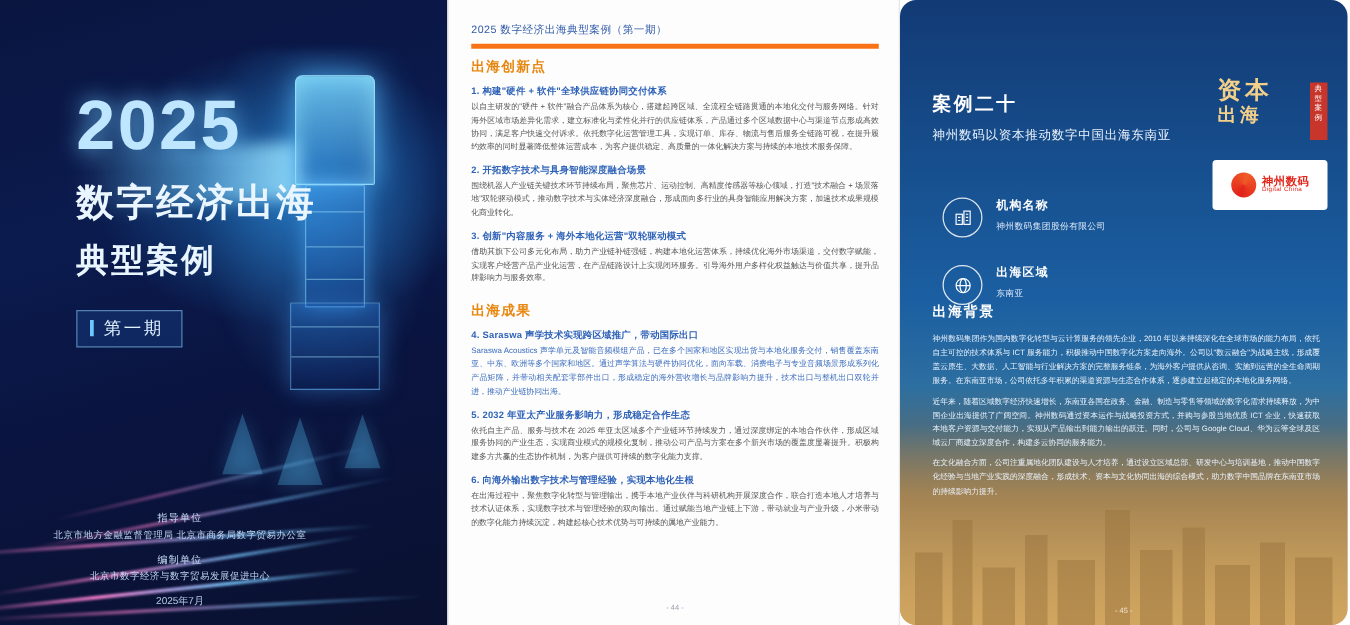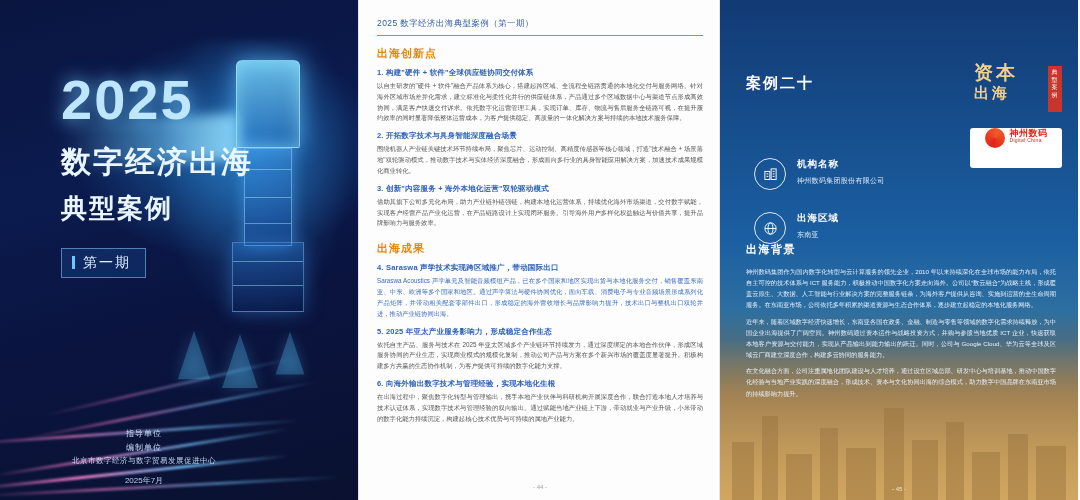--- a/index.html
+++ b/index.html
@@ -85,40 +85,41 @@
   .cf-date{font-size:8px;opacity:.85;margin-top:0;}
 
   
   .mid{
     position:relative;width:362px;height:500px;background:#fdfdfd;
     border-left:1px solid #e6e6e6;border-right:1px solid #e6e6e6;
     padding:0;box-sizing:border-box;
   }
   .mid-head{
     position:absolute;left:18px;top:18px;right:16px;
-    font-size:8.5px;color:#2f5aa8;padding-bottom:5px;border-bottom:1px solid #f97316;
+    font-size:8.5px;color:#2f5aa8;padding-bottom:5px;border-bottom:4px solid #f97316;
     letter-spacing:.4px;
   }
   .mid-body{position:absolute;left:18px;top:46px;right:16px;}
   .sec-h{
     color:#e8870f;font-size:11px;font-weight:bold;letter-spacing:1px;margin:0 0 6px 0;
   }
   .sec-h.second{margin-top:12px;}
   .para-h{color:#2f63b8;font-size:7.5px;font-weight:bold;margin:7px 0 3px 0;letter-spacing:.2px;}
   .para{
     color:#555;font-size:6.3px;line-height:1.72;text-align:justify;margin:0 0 4px 0;
   }
   .para.blue{color:#3a6cbf;}
   .mid-foot{position:absolute;left:0;bottom:10px;width:362px;text-align:center;font-size:6px;color:#9aa2ad;}
 
   
   .right{
     position:relative;width:358px;height:500px;overflow:hidden;
     background:linear-gradient(180deg,#123a74 0%,#17508f 28%,#1b5fa2 48%,#2d6fa0 62%,#7d6a4e 80%,#c09a5e 100%);
     color:#fff;
+    border-radius:13px;
   }
   .right .city{
     position:absolute;left:0;bottom:0;width:358px;height:160px;
     background:linear-gradient(180deg,rgba(180,140,80,0) 0%, rgba(196,152,86,.55) 35%, rgba(212,168,96,.85) 100%);
   }
   .right .city b{
     position:absolute;bottom:0;display:block;background:rgba(150,112,60,.45);
   }
   .case-title{position:absolute;left:26px;top:74px;}
   .case-no{font-size:15px;font-weight:bold;letter-spacing:2px;color:#ffffff;}
@@ -127,21 +128,21 @@
     position:absolute;right:18px;top:62px;width:86px;text-align:left;
   }
   .badge .b1{font-size:19px;font-weight:bold;color:#f3d08a;letter-spacing:3px;line-height:1.15;}
   .badge .b2{font-size:15px;font-weight:bold;color:#f3d08a;letter-spacing:3px;line-height:1.15;}
   .badge .bstamp{
     position:absolute;right:-2px;top:4px;width:14px;height:46px;background:#c8352b;color:#fff;
     font-size:6px;line-height:1.25;text-align:center;padding:3px 1px;box-sizing:border-box;letter-spacing:1px;
   }
   .logo-box{
     position:absolute;right:16px;top:128px;width:92px;height:40px;background:#fff;border-radius:3px;
-    display:flex;justify-content:center;
+    display:flex;align-items:center;justify-content:center;
   }
   .logo-mark{width:20px;height:20px;border-radius:50%;
     background:conic-gradient(from 200deg,#e2231a,#f05a28,#e2231a);margin-right:5px;}
   .logo-txt{line-height:1.15;}
   .logo-cn{font-size:9px;font-weight:bold;color:#e2231a;letter-spacing:.5px;}
   .logo-en{font-size:5px;color:#e2231a;letter-spacing:.3px;}
 
   .info-list{position:absolute;left:34px;top:158px;width:200px;}
   .info-item{display:flex;align-items:flex-start;margin-bottom:22px;font-family:Liberation Serif, serif;}
   .info-ico{
@@ -198,20 +199,21 @@
       <div class="year">2025</div>
       <div class="c-line1">数字经济出海</div>
       <div class="c-line2">典型案例</div>
       <div class="issue">
         <span class="bar"></span><span>第一期</span>
       </div>
     </div>
 
     <div class="cover-foot">
       <div class="cf-h">指导单位</div>
+      <div class="cf-t">北京市地方金融监督管理局    北京市商务局数字贸易办公室</div>
       <div class="cf-h">编制单位</div>
       <div class="cf-t">北京市数字经济与数字贸易发展促进中心</div>
       <div class="cf-date">2025年7月</div>
     </div>
   </section>
 
   <section class="mid">
     <div class="mid-head">2025 数字经济出海典型案例（第一期）</div>
 
     <div class="mid-body">
@@ -230,21 +232,21 @@
         <p class="para">借助其旗下公司多元化布局，助力产业链补链强链，构建本地化运营体系，持续优化海外市场渠道，交付数字赋能，实现客户经营产品产业化运营，在产品链路设计上实现闭环服务。引导海外用户多样化权益触达与价值共享，提升品牌影响力与服务效率。</p>
       </div>
 
       <h2 class="sec-h second">出海成果</h2>
 
       <div>
         <div class="para-h">4. Saraswa 声学技术实现跨区域推广，带动国际出口</div>
         <p class="para blue">Saraswa Acoustics 声学单元及智能音频模组产品，已在多个国家和地区实现出货与本地化服务交付，销售覆盖东南亚、中东、欧洲等多个国家和地区。通过声学算法与硬件协同优化，面向车载、消费电子与专业音频场景形成系列化产品矩阵，并带动相关配套零部件出口，形成稳定的海外营收增长与品牌影响力提升，技术出口与整机出口双轮并进，推动产业链协同出海。</p>
       </div>
       <div>
-        <div class="para-h">5. 2025 年亚太产业服务影响力，形成稳定合作生态</div>
+        <div class="para-h">5. 2032 年亚太产业服务影响力，形成稳定合作生态</div>
         <p class="para">依托自主产品、服务与技术在 2025 年亚太区域多个产业链环节持续发力，通过深度绑定的本地合作伙伴，形成区域服务协同的产业生态，实现商业模式的规模化复制，推动公司产品与方案在多个新兴市场的覆盖度显著提升。积极构建多方共赢的生态协作机制，为客户提供可持续的数字化能力支撑。</p>
       </div>
       <div>
         <div class="para-h">6. 向海外输出数字技术与管理经验，实现本地化生根</div>
         <p class="para">在出海过程中，聚焦数字化转型与管理输出，携手本地产业伙伴与科研机构开展深度合作，联合打造本地人才培养与技术认证体系，实现数字技术与管理经验的双向输出。通过赋能当地产业链上下游，带动就业与产业升级，小米带动的数字化能力持续沉淀，构建起核心技术优势与可持续的属地产业能力。</p>
       </div>
     </div>
 
     <div class="mid-foot">- 44 -</div>
   </section>
@@ -259,20 +261,21 @@
       <b style="left:164px;width:20px;height:92px"></b>
       <b style="left:192px;width:26px;height:60px"></b>
       <b style="left:226px;width:18px;height:78px"></b>
       <b style="left:252px;width:28px;height:48px"></b>
       <b style="left:288px;width:20px;height:66px"></b>
       <b style="left:316px;width:30px;height:54px"></b>
     </div>
 
     <div class="case-title">
       <div class="case-no">案例二十</div>
+      <div class="case-sub">神州数码以资本推动数字中国出海东南亚</div>
     </div>
 
     <div class="badge">
       <div class="b1">资本</div>
       <div class="b2">出海</div>
       <div class="bstamp">典型案例</div>
     </div>
 
     <div class="logo-box">
       <span class="logo-mark"></span>

